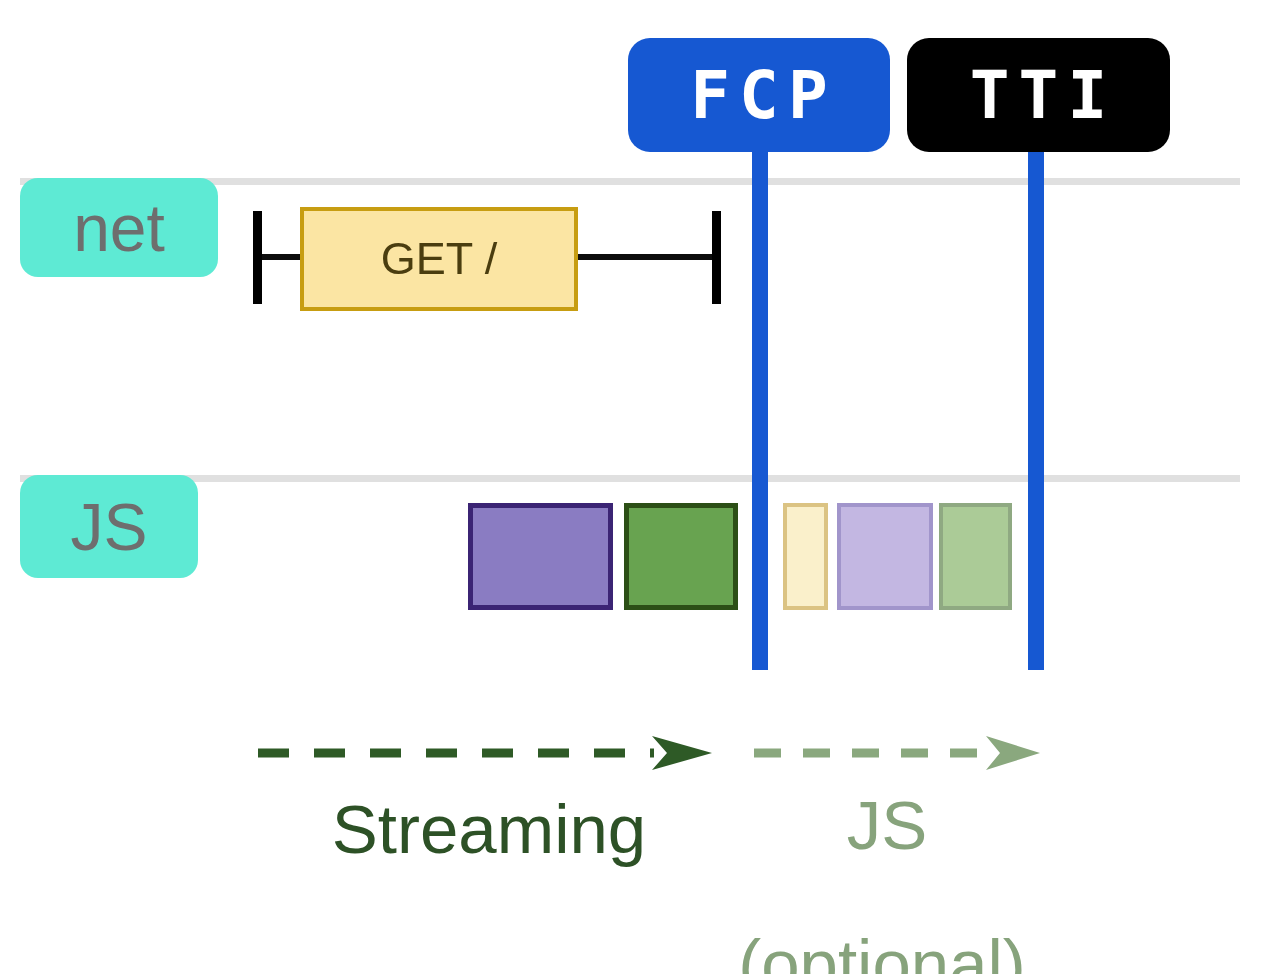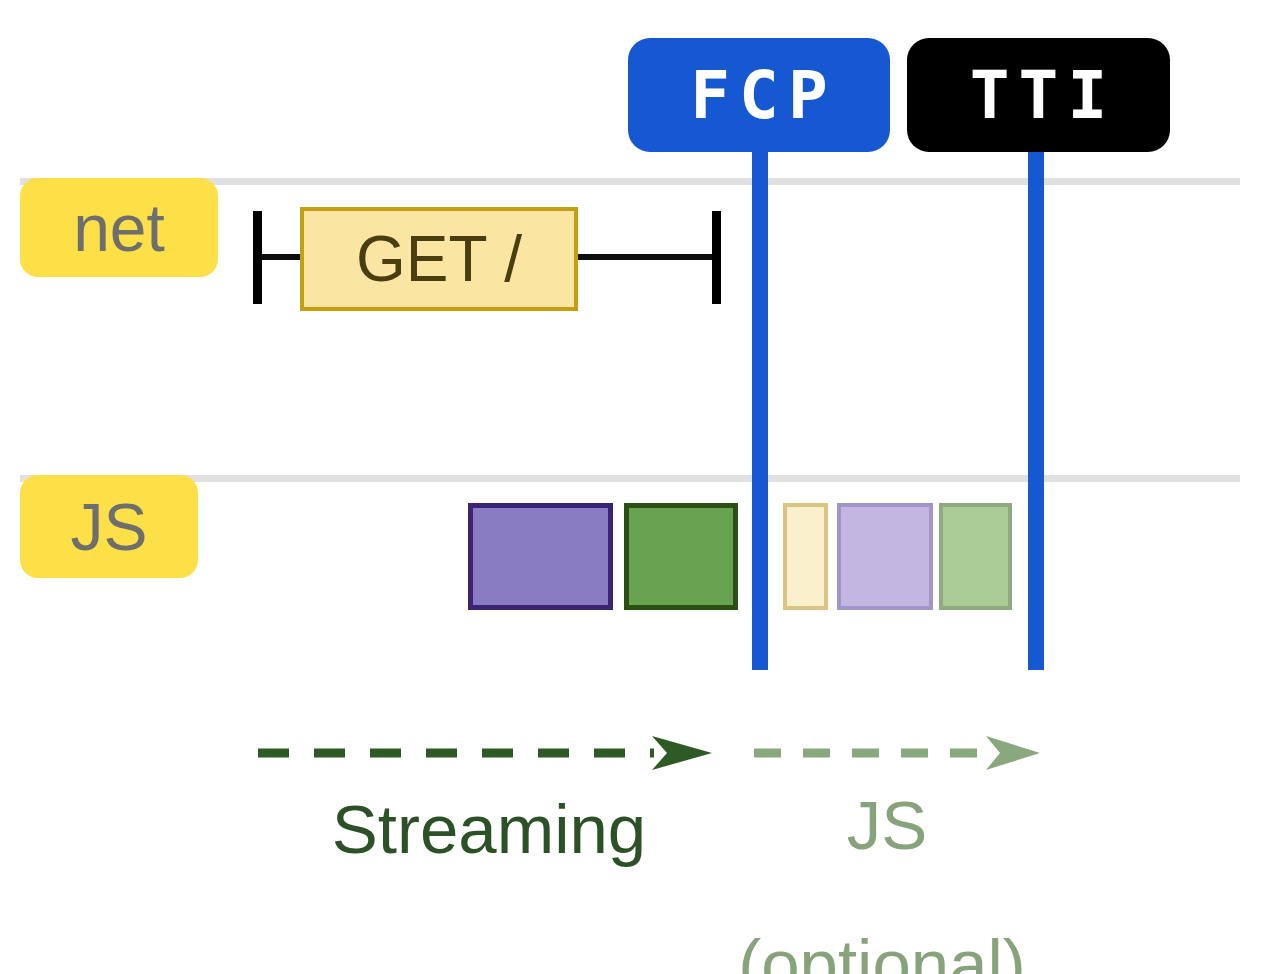--- a/index.html
+++ b/index.html
@@ -46,21 +46,21 @@
     position: absolute;
     left: 20px;
     width: 1220px;
     height: 7px;
     background: #e0e0e0;
     z-index: 1;
   }
   .track-label {
     position: absolute;
     left: 20px;
-    background: #fde047;
+    background: #5eead4;
     border-radius: 18px;
     display: flex;
     align-items: center;
     justify-content: center;
     color: #6e6e6e;
     font-size: 66px;
     z-index: 2;
   }
 
   
@@ -85,21 +85,21 @@
     position: absolute;
     left: 300px;
     top: 207px;
     width: 278px;
     height: 104px;
     box-sizing: border-box;
     border: 4px solid;
     display: flex;
     align-items: center;
     justify-content: center;
-    font-size: 64px;
+    font-size: 45px;
     z-index: 4;
   }
 
   
   .task-block {
     position: absolute;
     top: 503px;
     height: 107px;
     box-sizing: border-box;
     border-style: solid;

